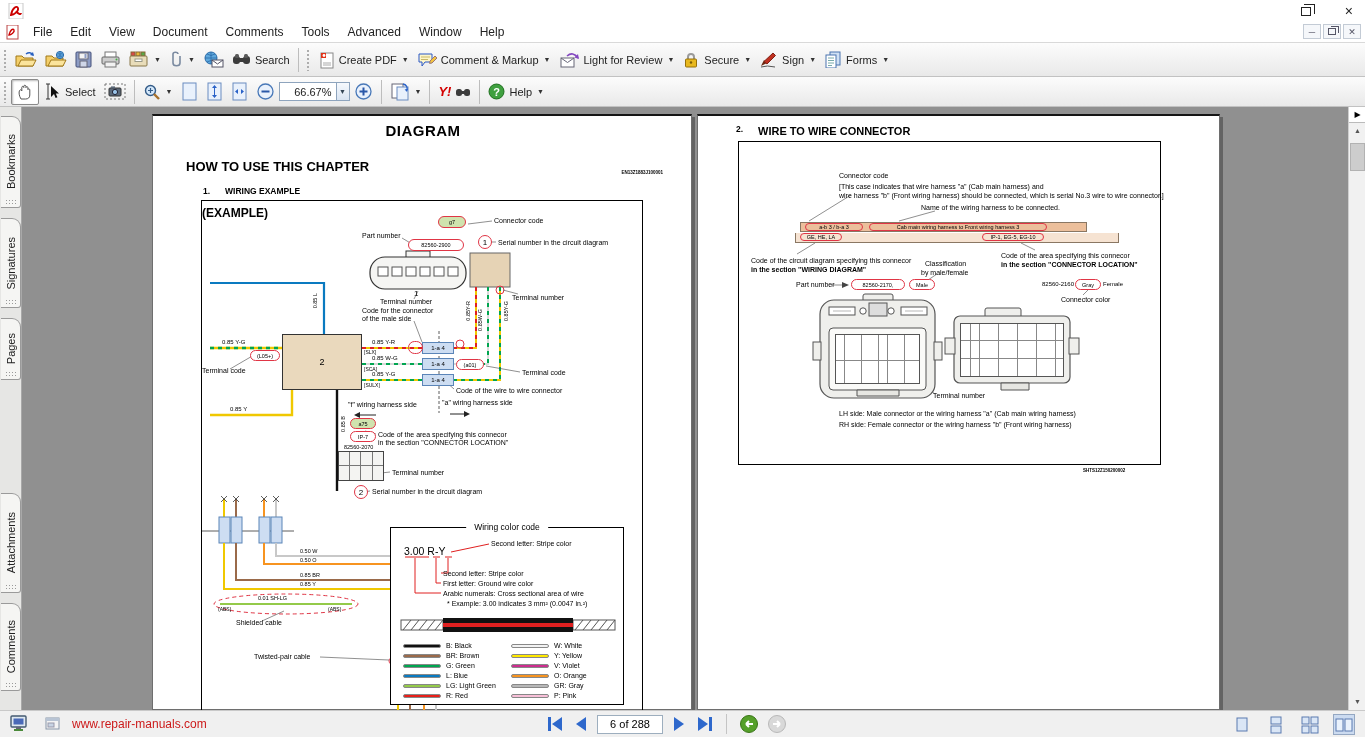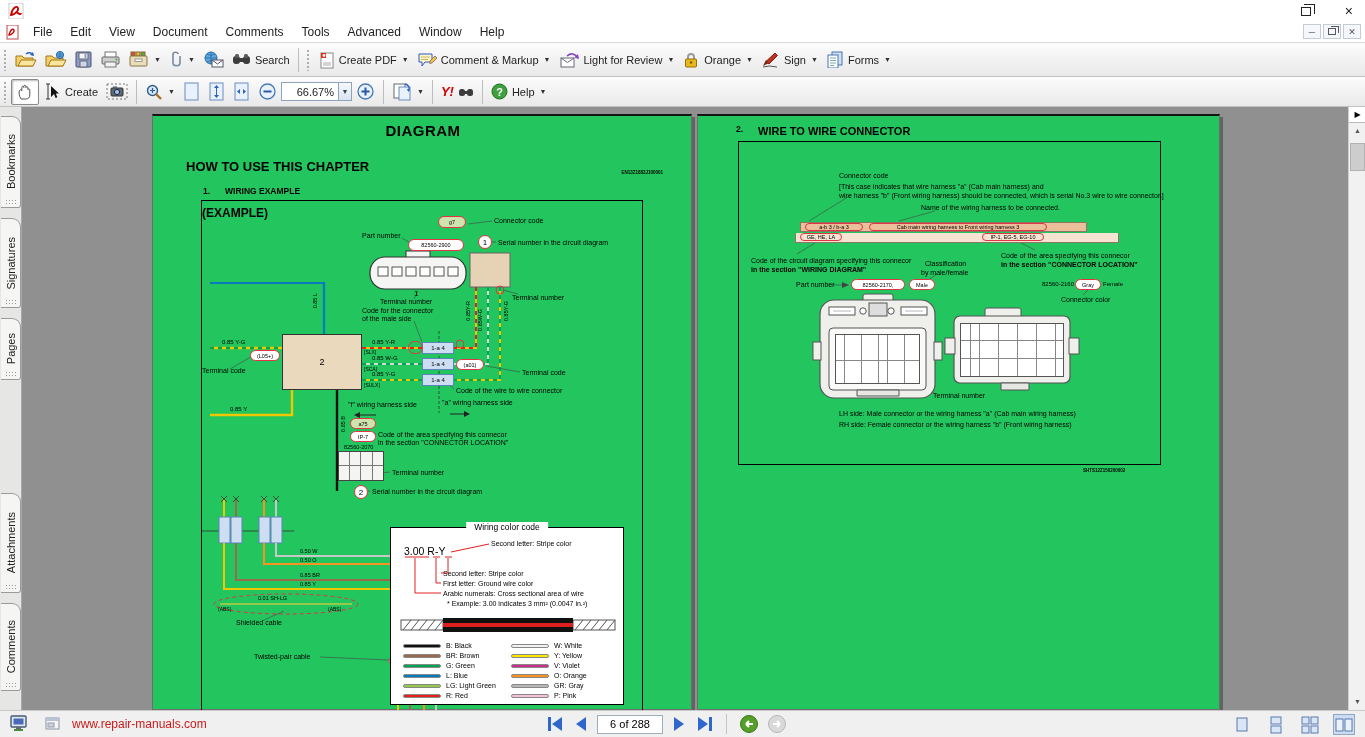--- a/index.html
+++ b/index.html
@@ -34,21 +34,21 @@
   .yv { color:#d40000; font-weight:bold; font-style:italic; font-size:13px; }
 
   
   .main { position:absolute; top:107px; left:0; width:1365px; height:603px; display:flex; }
   .sidebar { width:22px; background:#e6e6e4; border-right:1px solid #a8a8a8; position:relative; }
   .vtab { position:absolute; left:1px; width:20px; background:#f5f5f3; border:1px solid #9a9a9a; border-left:none; border-radius:0 9px 3px 0; display:flex; align-items:center; justify-content:center; }
   .vtab span { writing-mode:vertical-rl; transform:rotate(180deg); font-size:11px; color:#222; }
   .vtab .tabgrip { position:absolute; bottom:3px; left:4px; width:12px; height:5px; background-image:radial-gradient(#999 35%,transparent 40%); background-size:3px 3px; }
 
   .docarea { flex:1; background:#909090; position:relative; overflow:hidden; }
-  .page { position:absolute; top:7px; height:596px; background:#22c55e; border:1px solid #6e6e6e; border-top:2px solid #151515; box-shadow:3px 3px 0 #636363; }
+  .page { position:absolute; top:7px; height:596px; background:#ffffff; border:1px solid #6e6e6e; border-top:2px solid #151515; box-shadow:3px 3px 0 #636363; }
   .page-left { left:130px; width:540px; }
   .page-right { left:675px; width:523px; }
 
   .vscroll { position:absolute; right:0; top:0; bottom:0; width:17px; background:#f1f1f1; border-left:1px solid #cfcfcf; }
   .panelbtn { width:17px; height:16px; background:#fff; border-bottom:1px solid #bbb; display:flex; align-items:center; justify-content:center; font-size:8px; color:#000; }
   .sarrow { width:17px; height:15px; display:flex; align-items:center; justify-content:center; font-size:7px; color:#555; }
   .sthumb { position:absolute; left:1px; top:36px; width:15px; height:28px; background:#cdcdcd; border:1px solid #b2b2b2; }
   .sdown { position:absolute; bottom:1px; }
 
   
@@ -220,21 +220,21 @@
       </svg>
     <span>Light for Review</span>
     <span class="dd">▼</span>
   </div>
   <div class="tbtn">
     <svg width="18" height="18" style="position:static">
         <path d="M6,9 V6 a3,3 0 0 1 6,0 V9" fill="none" stroke="#9a9a9a" stroke-width="2"></path>
         <rect x="3.5" y="8" width="11" height="8" rx="1" fill="#e8b81e" stroke="#96700a"></rect>
         <circle cx="9" cy="11.5" r="1.2" fill="#7a5c08"></circle>
       </svg>
-    <span>Orange</span>
+    <span>Secure</span>
     <span class="dd">▼</span>
   </div>
   <div class="tbtn">
     <svg width="19" height="17" style="position:static">
         <path d="M2,15 l3,-6 3,3 Z" fill="#6a2810"></path>
         <path d="M5,10.5 L14,2 l2.5,2.5 L8,13 Z" fill="#c03020" stroke="#802015"></path>
         <path d="M2,16 q6,-2 14,0" stroke="#555" fill="none"></path>
       </svg>
     <span>Sign</span>
     <span class="dd">▼</span>
@@ -255,21 +255,21 @@
   <div class="tbtn tool-selected">
     <svg width="18" height="18" style="position:static">
         <path d="M5,16 C3,13 2.6,9 3.6,7.4 c0.8,-1.2 2,-0.4 2.2,0.6 V4.5 c0,-1.6 2,-1.6 2,0 V3.4 c0,-1.6 2.1,-1.6 2.1,0 v1.2 c0,-1.3 2,-1.3 2,0 v2 c0,-1 1.9,-1 1.9,0.2 V12 c0,2.8 -1.8,4 -4.2,4 Z" fill="#fff" stroke="#555"></path>
       </svg>
   </div>
   <div class="tbtn">
     <svg width="18" height="17" style="position:static">
         <path d="M3,1 h4 M3,16 h4 M5,1 v15" stroke="#333" fill="none"></path>
         <path d="M8,3 V14 l3,-3 1.6,4 1.8,-0.8 -1.6,-3.8 3.2,0 Z" fill="#111"></path>
       </svg>
-    <span>Create</span>
+    <span>Select</span>
   </div>
   <div class="tbtn">
     <svg width="22" height="18" style="position:static">
         <rect x="1" y="1" width="20" height="15" fill="none" stroke="#777" stroke-dasharray="2,2"></rect>
         <rect x="5" y="5" width="12" height="8" rx="1" fill="#5a6878" stroke="#333"></rect>
         <circle cx="11" cy="9" r="2.6" fill="#9ac4e8" stroke="#223"></circle>
         <rect x="7" y="3.4" width="4" height="2" fill="#5a6878"></rect>
       </svg>
   </div>
   <div class="tsep"></div>

